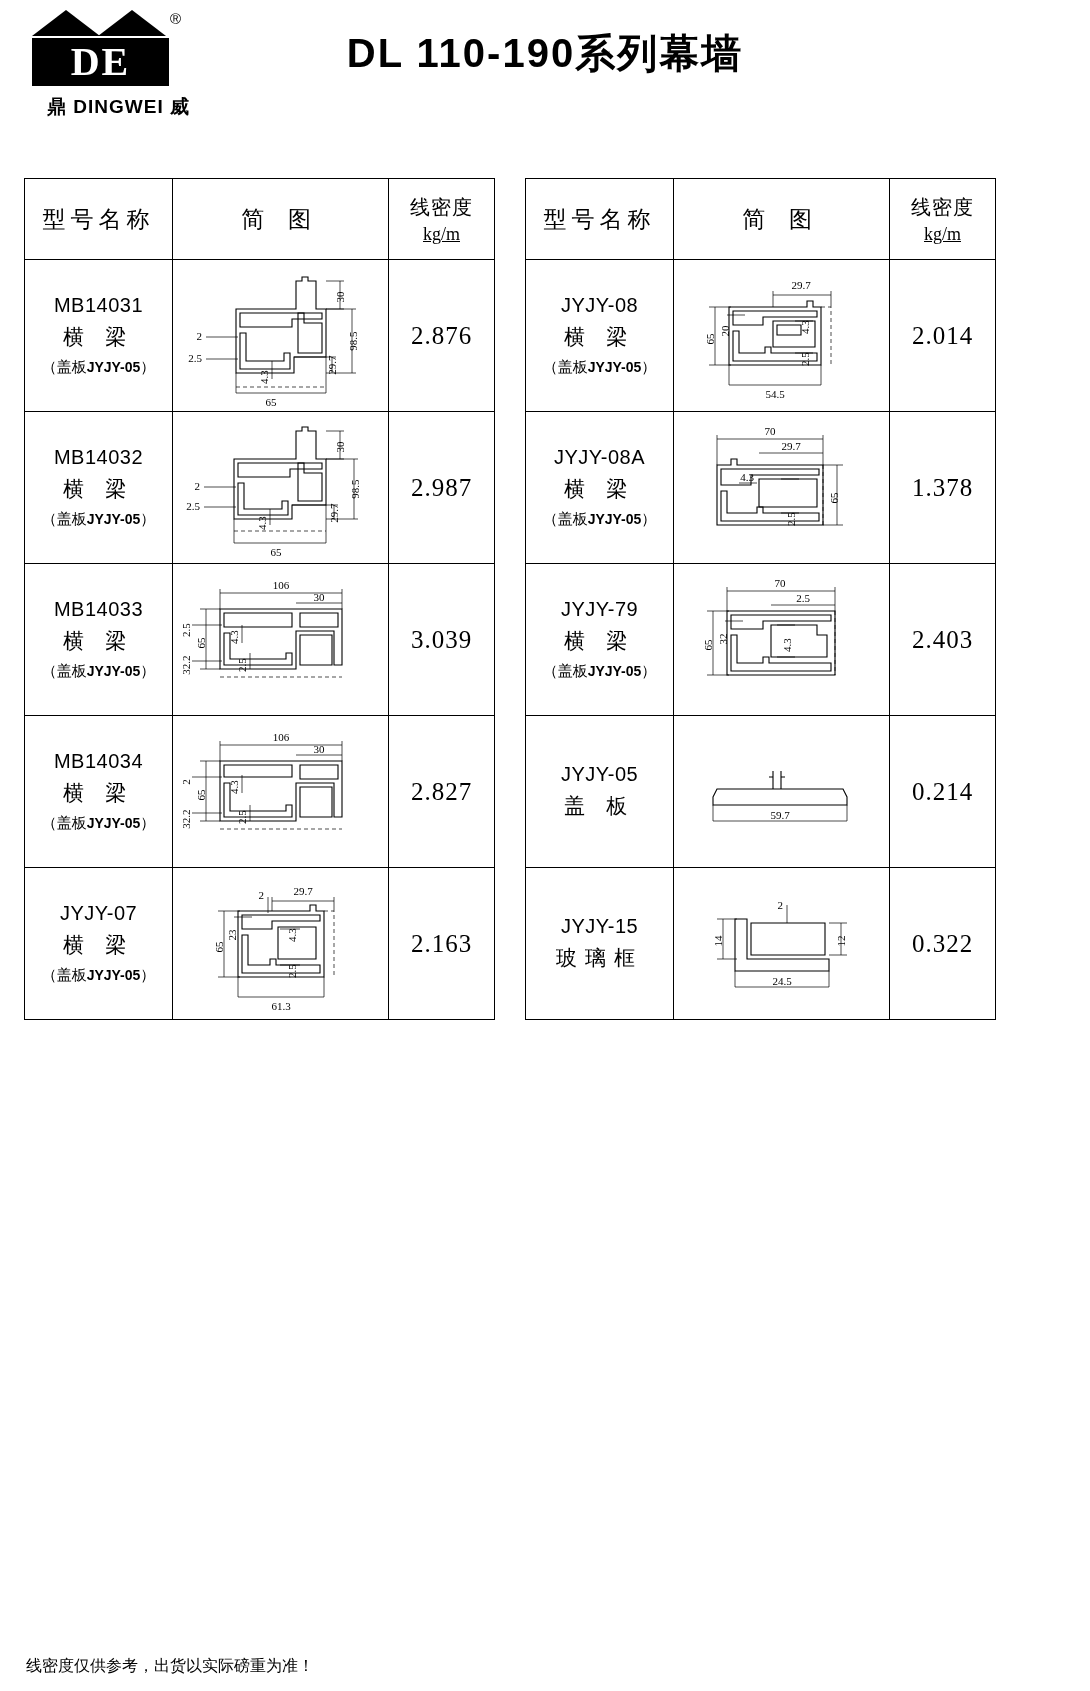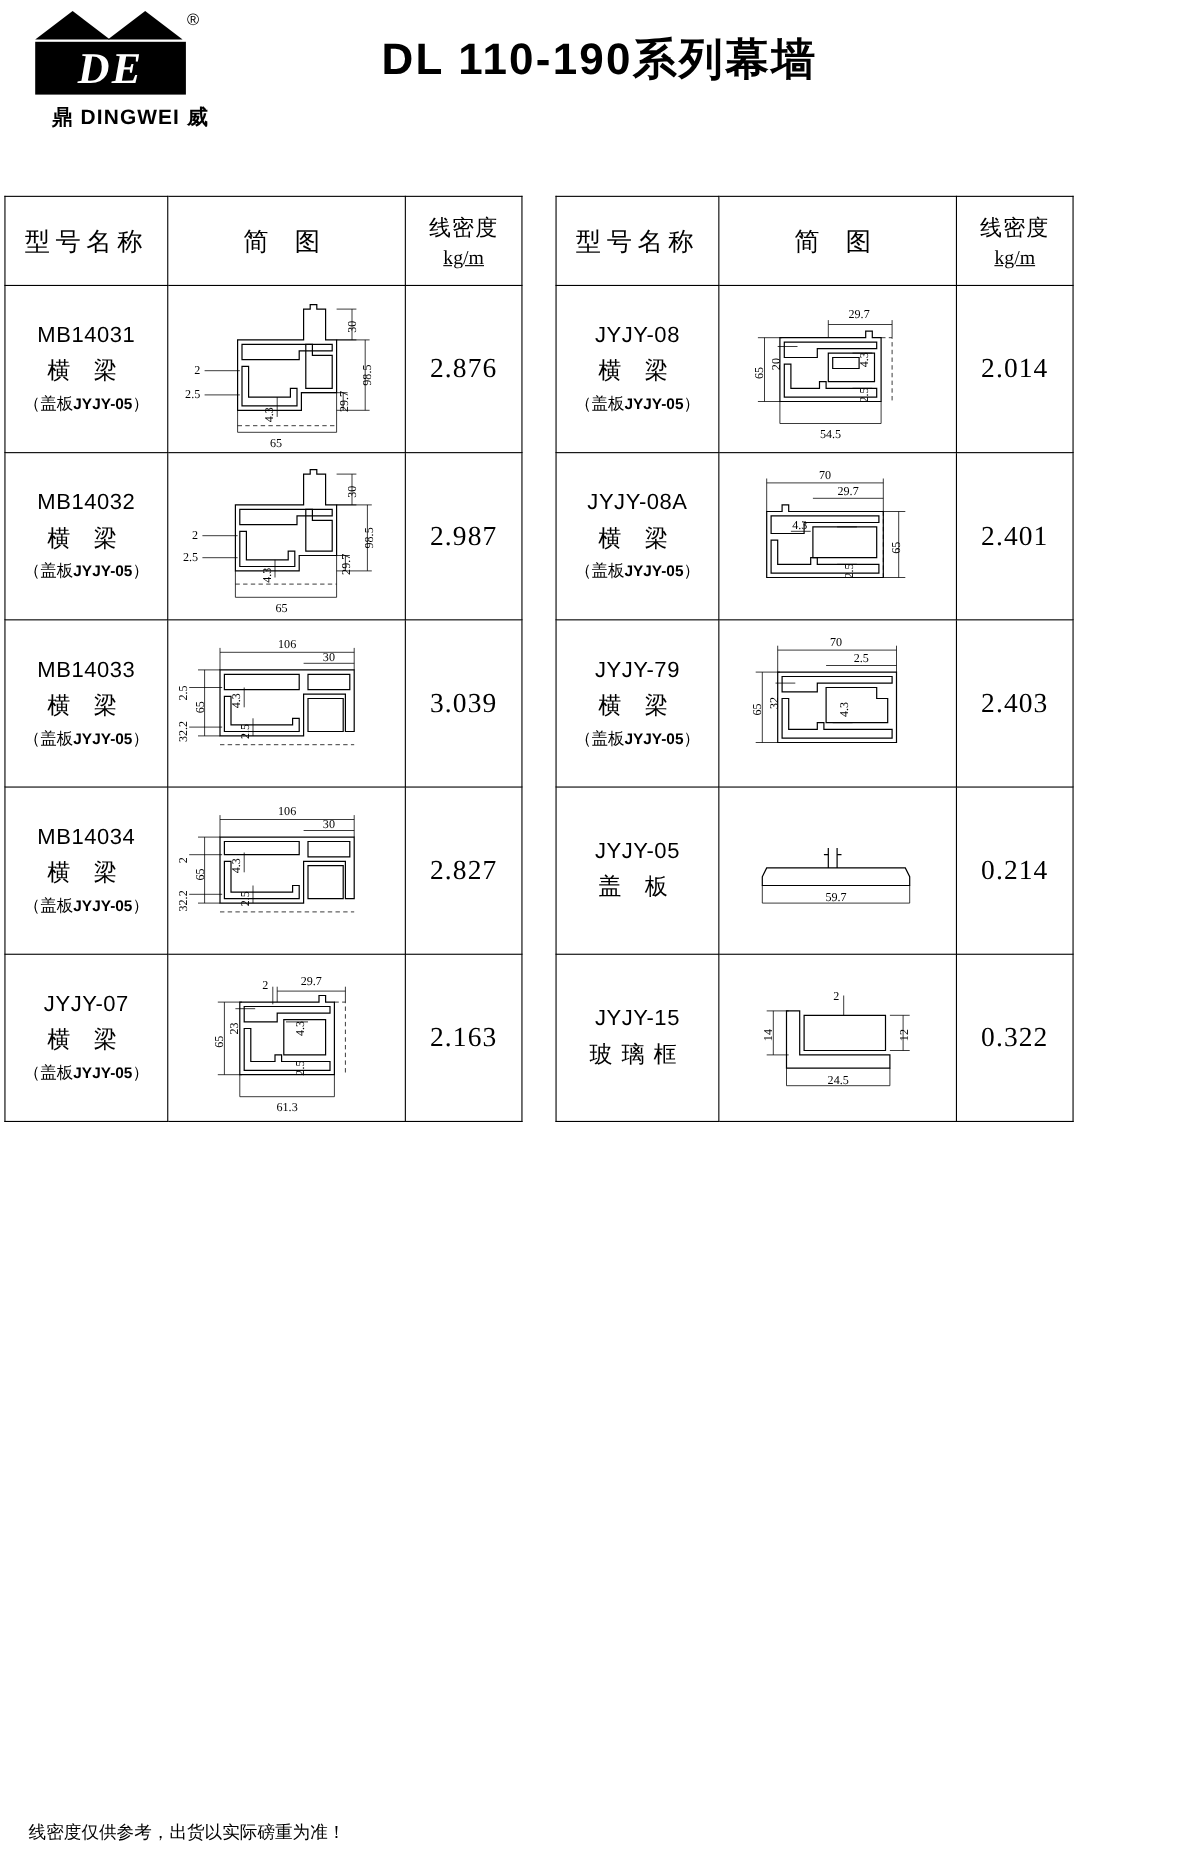--- a/index.html
+++ b/index.html
@@ -72,21 +72,20 @@
     top: 0;
     width: 137px;
     height: 48px;
     color: #fff;
     font-family: "Liberation Serif", serif;
     font-weight: bold;
     font-size: 40px;
     letter-spacing: 2px;
     line-height: 48px;
     text-align: center;
-    font-style: italic;
   }
   .logo-reg {
     position: absolute;
     left: 152px;
     top: 2px;
     font-size: 15px;
   }
   .logo-text {
     position: absolute;
     left: 2px;
@@ -106,21 +105,21 @@
     font-family: "Liberation Sans", sans-serif;
     font-size: 40px;
     font-weight: bold;
     letter-spacing: 2px;
   }
 
   
   .tables-wrap {
     position: absolute;
     top: 178px;
-    left: 4px;
+    left: 24px;
     width: 1066px;
     display: flex;
     gap: 30px;
   }
   table.spec {
     border-collapse: collapse;
     table-layout: fixed;
     width: 470px;
     background: #fff;
   }
@@ -545,21 +544,21 @@
               <g font-family="'Liberation Serif',serif" font-size="11" fill="#000">
                 <text x="93" y="22" text-anchor="middle">70</text>
                 <text x="114" y="37" text-anchor="middle">29.7</text>
                 <text x="161" y="85" transform="rotate(-90 161 85)" text-anchor="middle">65</text>
                 <text x="70" y="68" text-anchor="middle">4.3</text>
                 <text x="118" y="106" transform="rotate(-90 118 106)" text-anchor="middle">2.5</text>
               </g>
             </svg>
           </div>
         </td>
-        <td class="cell-dens">2.401</td>
+        <td class="cell-dens">1.378</td>
       </tr>
 
       <tr>
         <td class="cell-name">
           <div class="model">JYJY-79</div>
           <div class="sub">横 梁</div>
           <div class="note"><span>（盖板</span><b>JYJY-05</b><span>）</span></div>
         </td>
         <td>
           <div class="figure">

